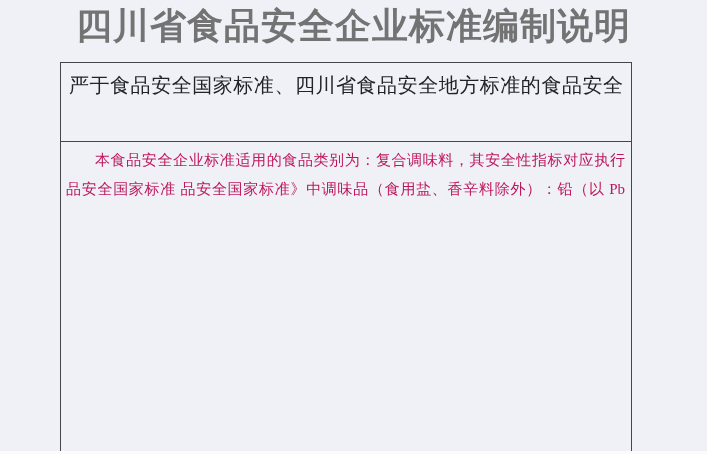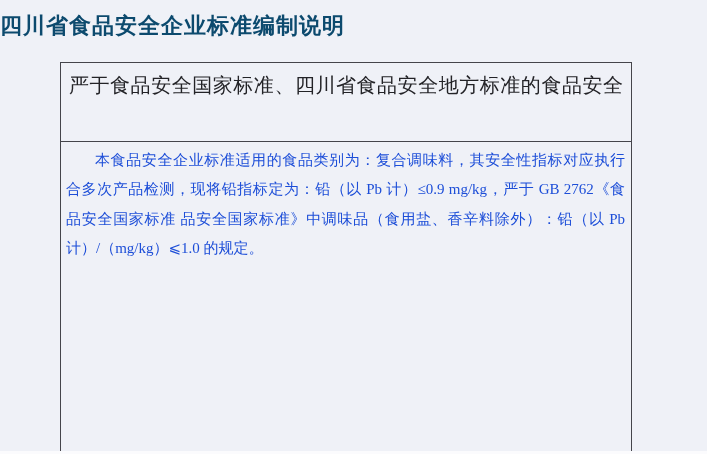--- a/index.html
+++ b/index.html
@@ -19,26 +19,27 @@
     background: #eff1f7;
     font-family: "Liberation Serif", "DejaVu Serif", serif;
     color: #26262a;
   }
   .doc-title {
     position: absolute;
     top: 6px;
     left: 0;
     width: 100%;
     margin: 0;
+    text-align: center;
     font-family: "Liberation Sans", "DejaVu Sans", sans-serif;
-    font-size: 22px;
+    font-size: 36px;
     line-height: 40px;
     font-weight: 700;
     letter-spacing: 1px;
-    color: #0c4a6e;
+    color: #737373;
   }
   .std-table {
     position: absolute;
     left: 60px;
     top: 62px;
     width: 572px;
     height: 392px;
     box-sizing: border-box;
     border: 1.6px solid #45454b;
     border-bottom: none;
@@ -53,21 +54,21 @@
     color: #232327;
   }
   .h-line {
     height: 36px;
     line-height: 36px;
     overflow: hidden;
   }
   .body-cell {
     padding: 4px 6px 0 5px;
     font-size: 15px;
-    color: #1d4ed8;
+    color: #be185d;
   }
   .b-line {
     height: 29.4px;
     line-height: 29.4px;
     overflow: hidden;
   }
   .jst {
     text-align: justify;
     text-align-last: justify;
   }
@@ -91,22 +92,20 @@
   <h1 class="doc-title">四川省食品安全企业标准编制说明</h1>
 
   <div class="std-table">
 
     <div class="header-cell">
       <div class="h-line jst">严于食品安全国家标准、四川省食品安全地方标准的食品安全</div>
     </div>
 
     <div class="body-cell">
       <div class="b-line jst indent">本食品安全企业标准适用的食品类别为：复合调味料，其安全性指标对应执行</div>
-      <div class="b-line jst">合多次产品检测，现将铅指标定为：铅（以 Pb 计）≤0.9 mg/kg，严于 GB 2762《食</div>
       <div class="b-line jst">品安全国家标准 品安全国家标准》中调味品（食用盐、香辛料除外）：铅（以 Pb</div>
-      <div class="b-line">计）/（mg/kg）⩽1.0 的规定。</div>
     </div>
 
   </div>
 
   <div class="bottom-strip"></div>
 
 </div>
 
 </body></html>

